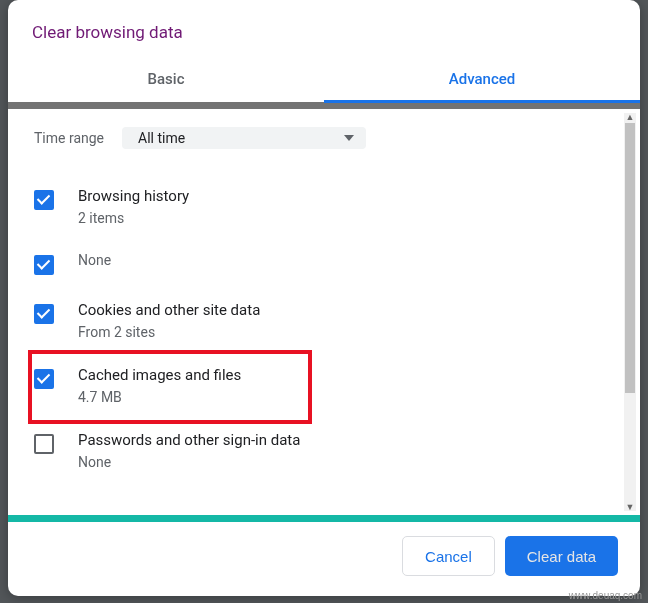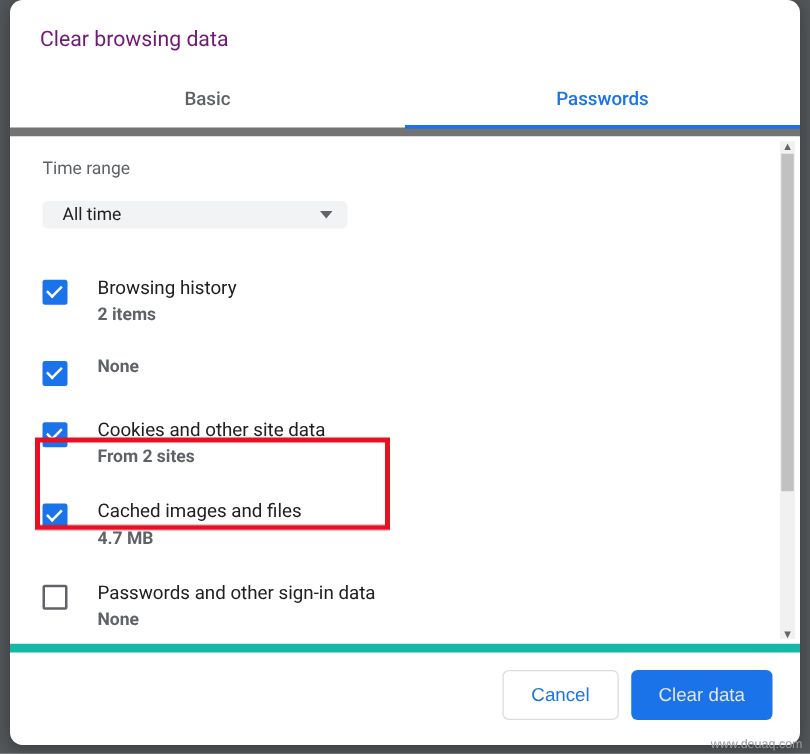--- a/index.html
+++ b/index.html
@@ -87,24 +87,23 @@
       display: flex;
       align-items: center;
       justify-content: center;
       font-size: 9px;
       color: #666;
     }
     .scrollbar-arrow.top { top: -2px; }
     .scrollbar-arrow.bottom { bottom: -2px; }
     .time-row {
       display: flex;
-      align-items: flex-start;
+      align-items: center;
       gap: 18px;
       margin-bottom: 26px;
-      flex-direction: column;
     }
     .time-label {
       font-size: 14px;
       color: #5f6368;
     }
     .select {
       width: 244px;
       height: 22px;
       background: #f1f3f4;
       border-radius: 4px;
@@ -149,21 +148,21 @@
       left: 4px;
       top: 0px;
       width: 5px;
       height: 10px;
       border: solid #fff;
       border-width: 0 2.5px 2.5px 0;
       transform: rotate(45deg);
     }
     .item-text { display: flex; flex-direction: column; gap: 5px; }
     .item-title { font-size: 15px; color: #202124; }
-    .item-sub { font-size: 14px; color: #5f6368; font-weight: bold; }
+    .item-sub { font-size: 14px; color: #5f6368; }
     .highlight-box {
       position: absolute;
       border: 4px solid #e81123;
       left: 20px;
       top: 350px;
       width: 284px;
       height: 74px;
       pointer-events: none;
     }
     .footer {
@@ -203,21 +202,21 @@
     }
   </style>
 </head>
 <body>
 
 <div class="dialog">
   <div class="dialog-title">Clear browsing data</div>
 
   <div class="tabs">
     <div class="tab inactive">Basic</div>
-    <div class="tab active">Passwords</div>
+    <div class="tab active">Advanced</div>
   </div>
 
   <div class="content-wrap">
     <div class="scroll-area">
 
       <div class="time-row">
         <span class="time-label">Time range</span>
         <div class="select">
           <span>All time</span>
           <span class="caret"></span>

